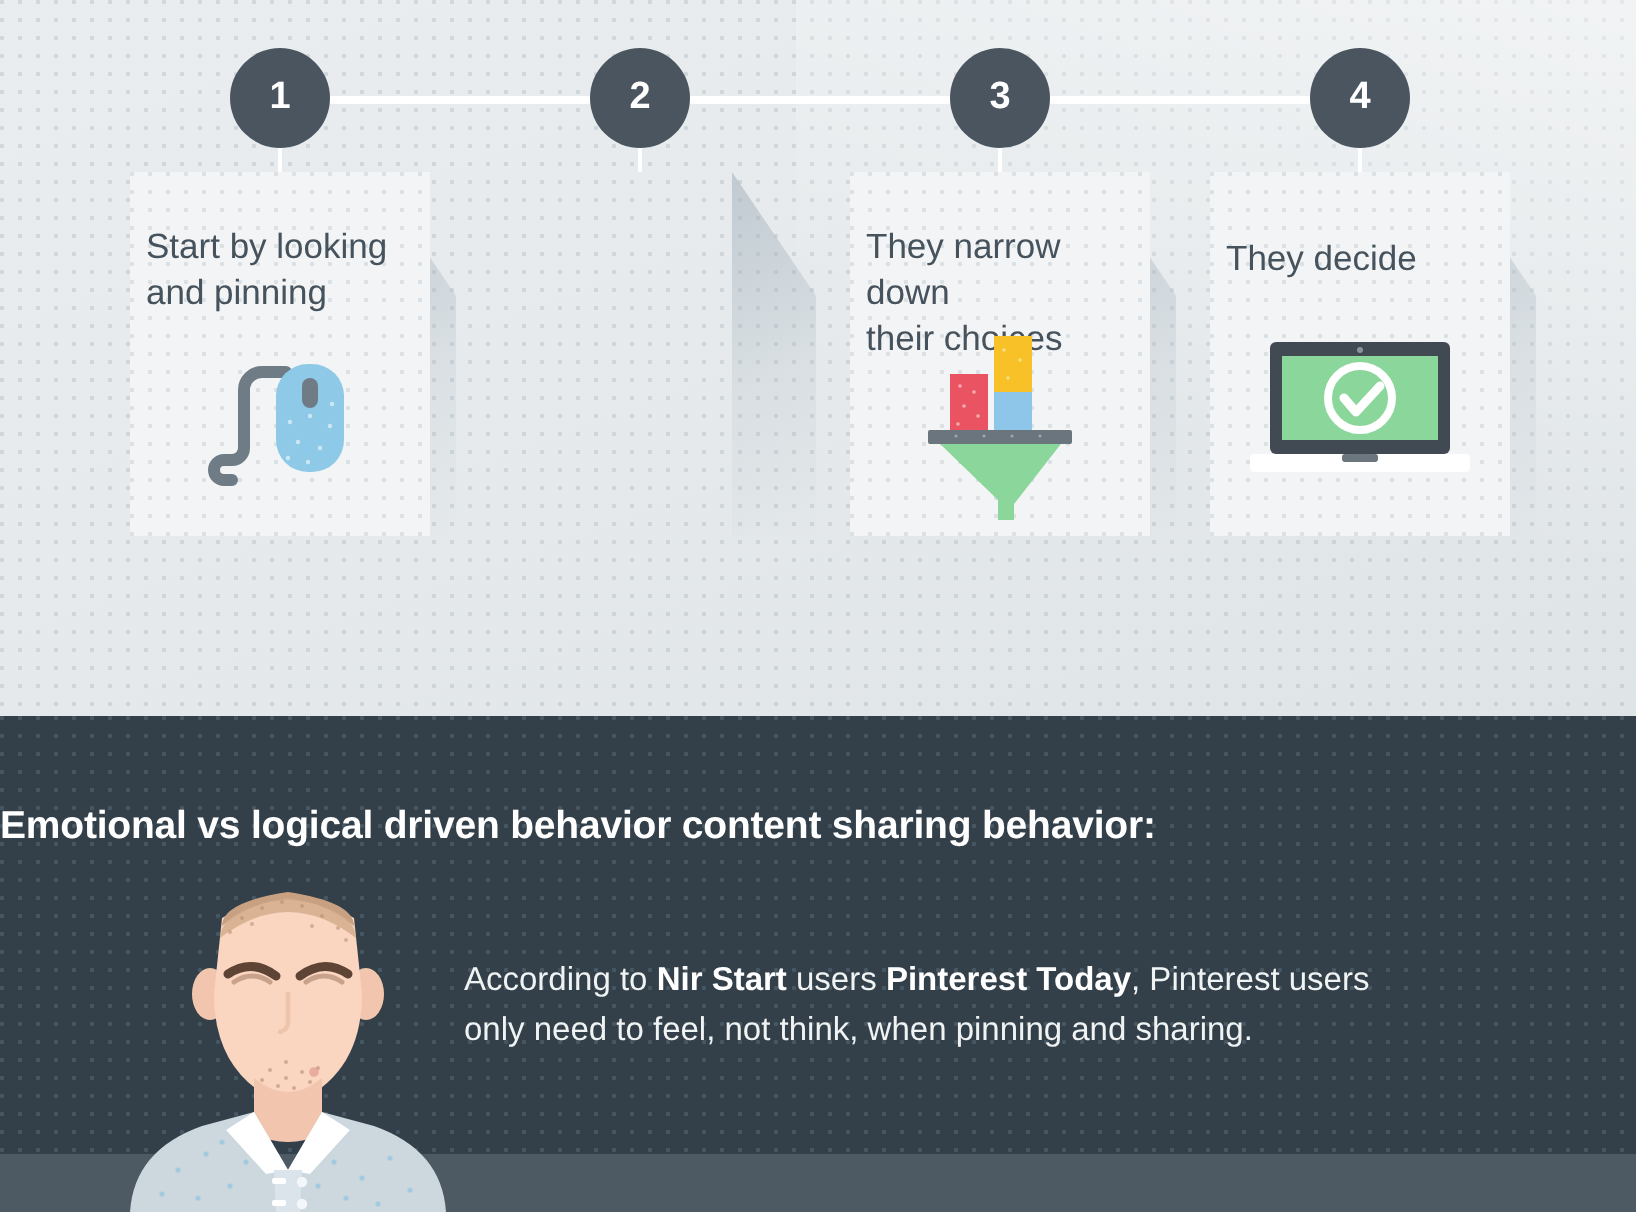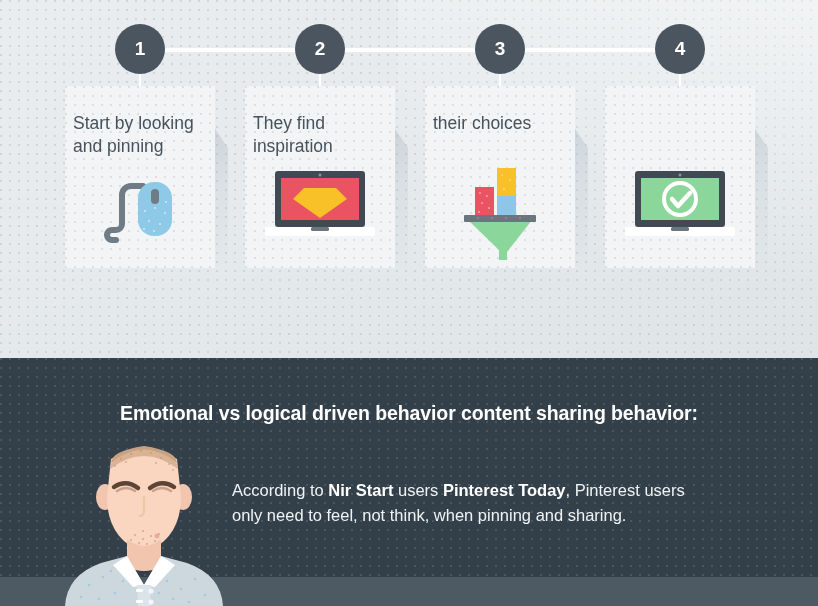--- a/index.html
+++ b/index.html
@@ -85,21 +85,20 @@
       radial-gradient(circle at 1px 1px, rgba(110,130,145,0.35) 1px, transparent 1.2px) 0 0/9px 9px,
       #334049;
   }
   .bottom-bar {
     position:absolute; left:0; top:577px; width:818px; height:29px;
     background:#4d5a63;
   }
 
   .dark-heading {
     position:absolute; left:0; right:0; top:44px;
-    text-align:center;
     color:#ffffff;
     font-size:19.5px; font-weight:bold;
     letter-spacing:-0.1px;
     font-family:"Liberation Sans", sans-serif;
   }
 
   .dark-body {
     position:absolute; left:232px; top:120px; width:478px;
     color:#f0f3f4;
     font-size:16.5px; line-height:1.52;
@@ -150,45 +149,29 @@
           </g>
         </svg>
       </div>
     </div>
     <div class="step-badge" style="left:115px;">
       <span>1</span>
     </div>
     <div class="badge-stem" style="left:139px;"></div>
 
     <div class="card-shadow" style="left:366px; width:42px;"></div>
-    <div class="card" style="left:245px; width:150px;">
-      <div class="card-title">
-        <div>They find</div>
-        <div>inspiration</div>
-      </div>
-      <div class="icon-wrap">
-
-        <svg width="118" height="74" viewBox="0 0 118 74">
-          <rect x="14" y="4" width="90" height="56" rx="3" fill="#414a52"></rect>
-          <rect x="20" y="11" width="78" height="42" fill="#ea5462"></rect>
-          <rect x="57.5" y="6.5" width="3" height="3" rx="1.5" fill="#8b949b"></rect>
-          <rect x="4" y="60" width="110" height="9" rx="2" fill="#ffffff"></rect>
-          <rect x="50" y="60" width="18" height="4" rx="1.5" fill="#6c767e"></rect>
-          <path d="M43 21 h32 l11 11 l-27 19 l-27 -19 z" fill="#f7c127"></path>
-        </svg>
-      </div>
-    </div>
     <div class="step-badge" style="left:295px;">
       <span>2</span>
     </div>
     <div class="badge-stem" style="left:319px;"></div>
 
     <div class="card-shadow" style="left:546px; width:42px;"></div>
     <div class="card" style="left:425px; width:150px;">
       <div class="card-title">
+        <div>They narrow down</div>
         <div>their choices</div>
       </div>
       <div class="icon-wrap" style="bottom:8px; height:104px;">
 
         <svg width="84" height="104" viewBox="0 0 84 104">
           <rect x="17" y="31" width="19" height="30" fill="#ea5462"></rect>
           <g fill="#ffffff" opacity="0.5">
             <circle cx="22" cy="37" r="0.9"></circle>
               <circle cx="29" cy="40" r="0.9"></circle>
             <circle cx="24" cy="47" r="0.9"></circle>
@@ -215,20 +198,23 @@
         </svg>
       </div>
     </div>
     <div class="step-badge" style="left:475px;">
       <span>3</span>
     </div>
     <div class="badge-stem" style="left:499px;"></div>
 
     <div class="card-shadow" style="left:726px; width:42px;"></div>
     <div class="card" style="left:605px; width:150px;">
+      <div class="card-title" style="top:32px;">
+        <div>They decide</div>
+      </div>
       <div class="icon-wrap">
 
         <svg width="118" height="74" viewBox="0 0 118 74">
           <rect x="14" y="4" width="90" height="56" rx="3" fill="#414a52"></rect>
           <rect x="20" y="11" width="78" height="42" fill="#8bd79b"></rect>
           <rect x="57.5" y="6.5" width="3" height="3" rx="1.5" fill="#8b949b"></rect>
           <rect x="4" y="60" width="110" height="9" rx="2" fill="#ffffff"></rect>
           <rect x="50" y="60" width="18" height="4" rx="1.5" fill="#6c767e"></rect>
           <circle cx="59" cy="32" r="16" fill="none" stroke="#ffffff" stroke-width="4"></circle>
           <path d="M51 32 l6 7 l12 -13" fill="none" stroke="#ffffff" stroke-width="4.5" stroke-linecap="round" stroke-linejoin="round"></path>

